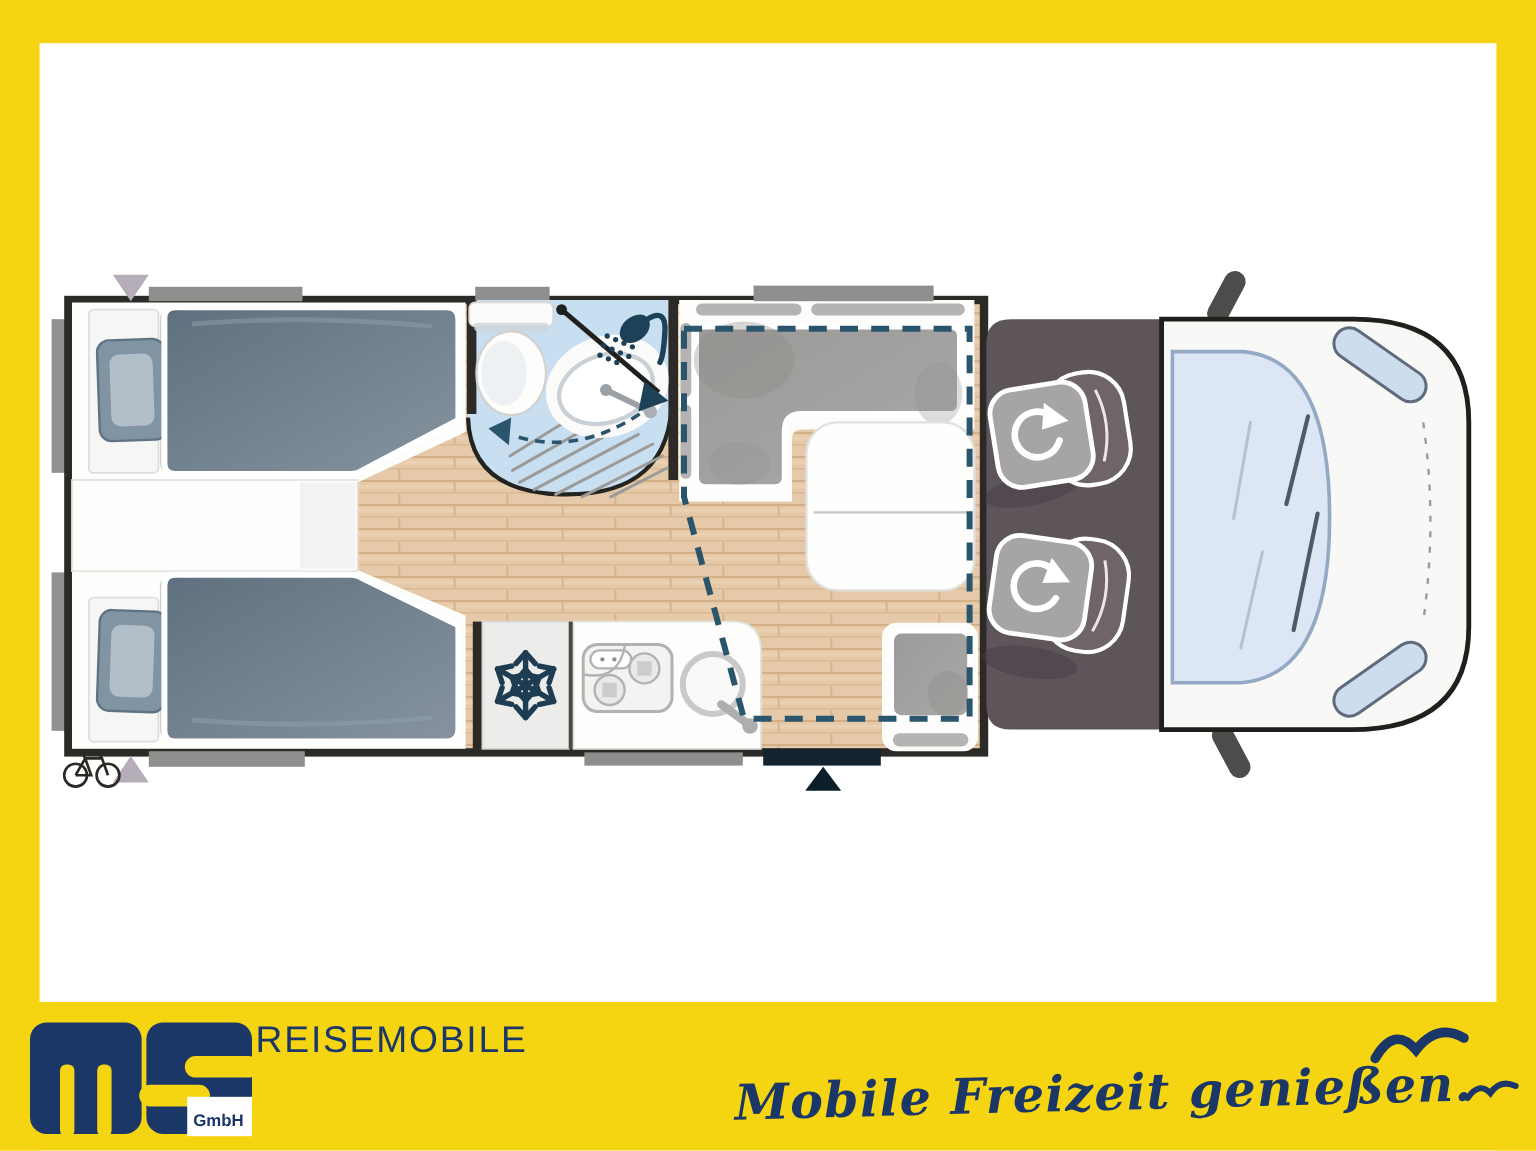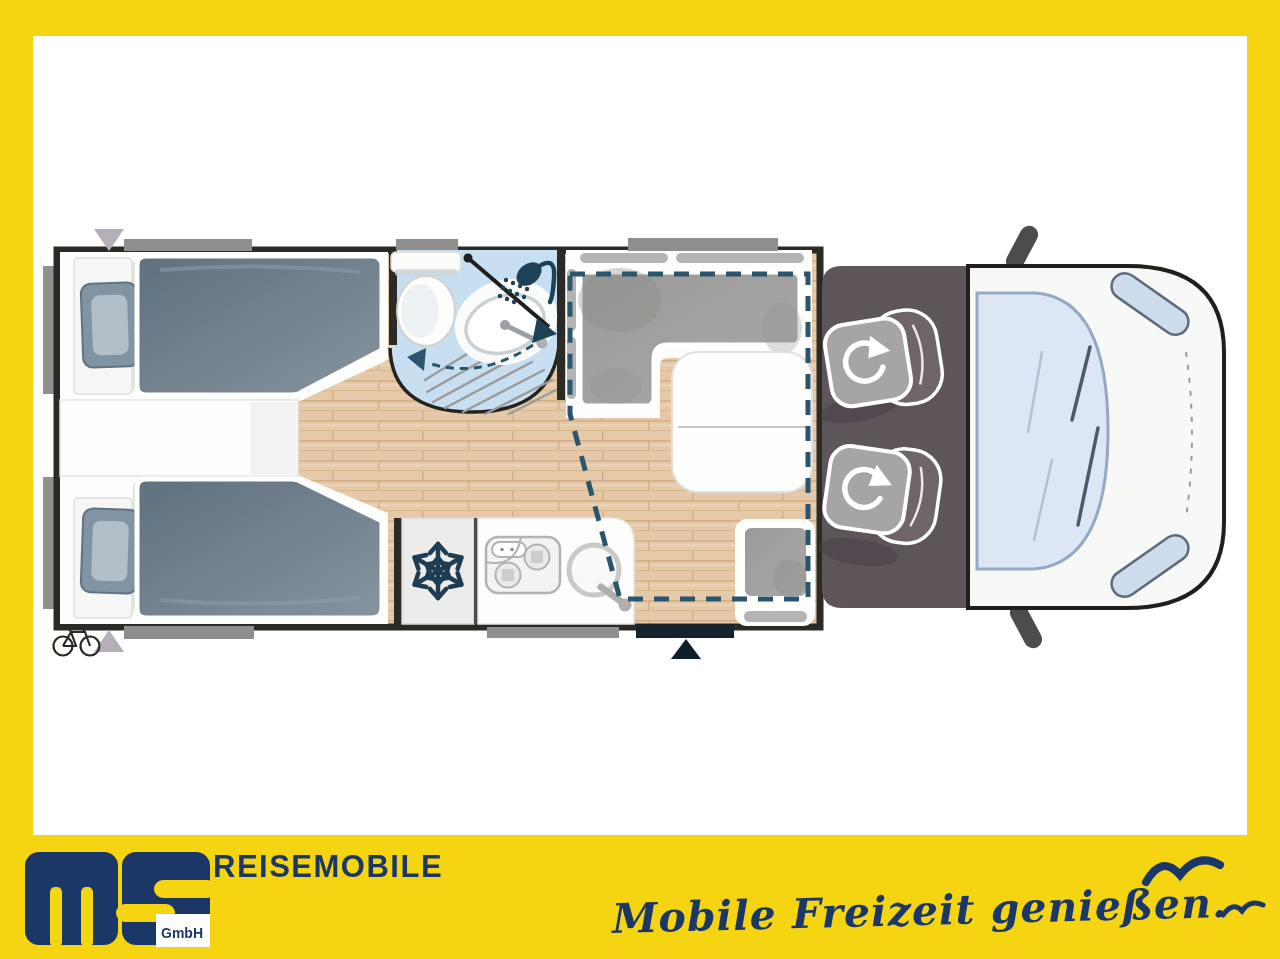--- a/index.html
+++ b/index.html
@@ -5,21 +5,21 @@
   html,body{margin:0;padding:0;background:#fff;}
   #page{position:relative;width:1280px;height:959px;background:#ffffff;overflow:hidden;
         font-family:"Liberation Sans",sans-serif;}
   .frame{position:absolute;background:#f5d412;}
   #frame-top{left:0;top:0;width:1280px;height:36px;}
   #frame-left{left:0;top:0;width:33px;height:959px;}
   #frame-right{right:0;top:0;width:33px;height:959px;}
   #banner{position:absolute;left:0;top:835px;width:1280px;height:124px;background:#f5d412;}
   #plan-svg{position:absolute;left:0;top:0;z-index:1;}
   #banner *{z-index:2;}
-  #wordmark{position:absolute;left:213px;top:14px;color:#1b3767;font-weight:700;
+  #wordmark{position:absolute;left:213px;top:14px;color:#1b3767;font-weight:400;
             font-size:31px;letter-spacing:1.5px;font-family:"Liberation Sans",sans-serif;}
   #tagline{position:absolute;left:612px;top:52px;color:#1b3767;font-style:italic;font-weight:700;
            font-size:41px;letter-spacing:1px;font-family:"DejaVu Serif",serif;transform:rotate(-1.5deg);}
   .abs{position:absolute;}
 </style>
 </head>
 <body>
 
 <div id="page">
 

